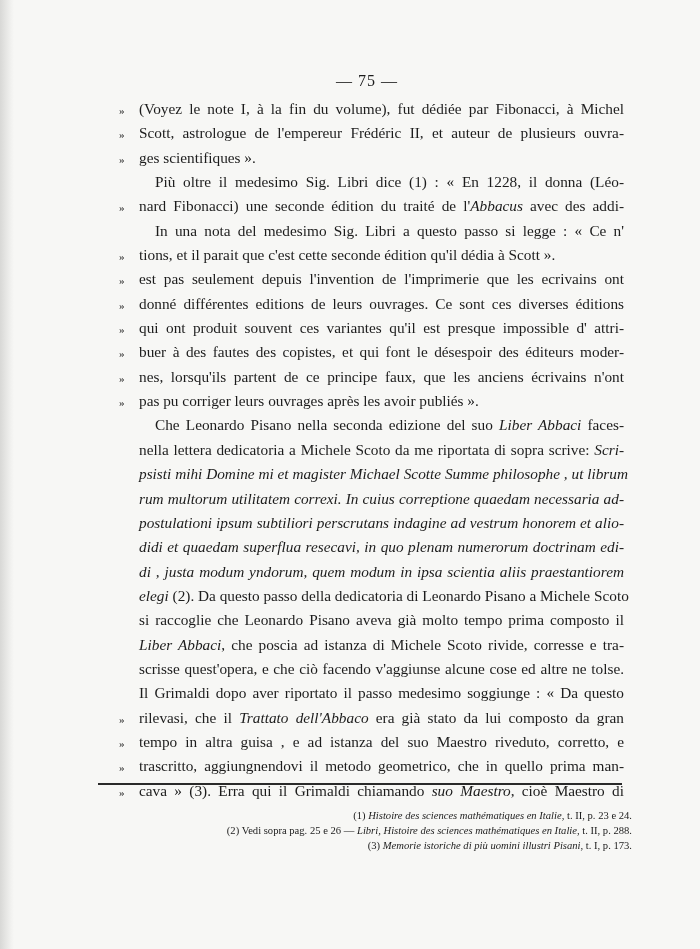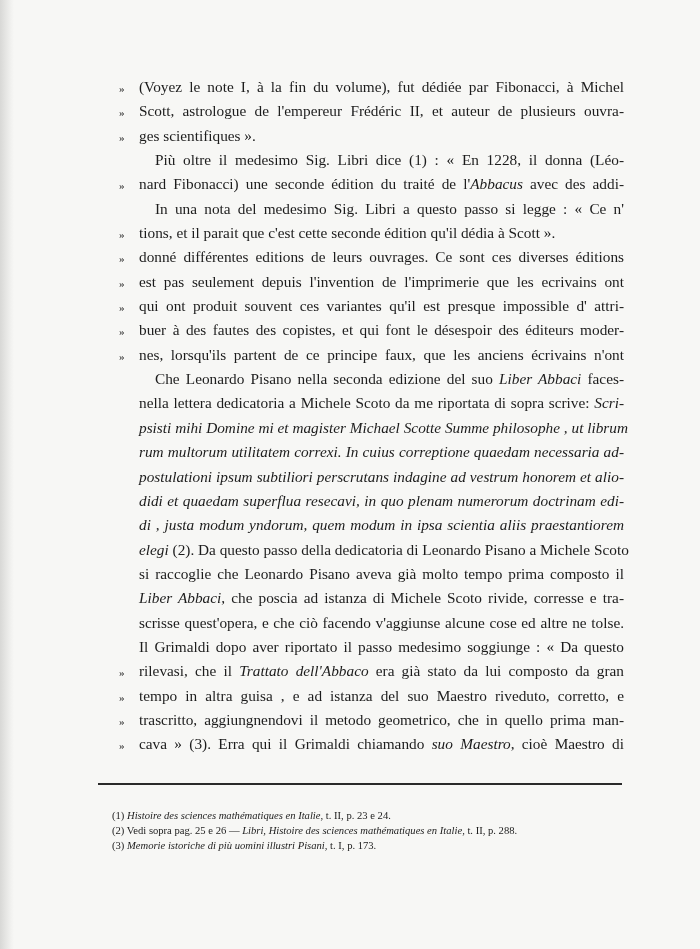--- a/index.html
+++ b/index.html
@@ -32,41 +32,43 @@
   .q { display: inline-block; width: 20px; font-size: 11px; text-align: left; text-align-last: left; }
   i, .it { font-style: italic; }
   .rule {
     position: absolute; left: 98px; top: 783px; width: 524px; height: 1.5px;
     background: #2a2a2a;
   }
   .notes {
     position: absolute; left: 112px; top: 808px; width: 520px;
     font-size: 10.6px; line-height: 15px;
   }
-  .note { white-space: nowrap; }
+  .note { white-space: nowrap; text-align: right; }
 </style>
 </head>
 <body>
 
 <div class="shadow-left"></div>
 
 <div class="page">
+  <div class="page-number">— 75 —</div>
   <div id="body-text">
       <div class="line"><span class="q">»</span><span>(Voyez le note I, à la fin du volume), fut dédiée par Fibonacci, à Michel</span></div>
       <div class="line"><span class="q">»</span><span>Scott, astrologue de l'empereur Frédéric II, et auteur de plusieurs ouvra-</span></div>
       <div class="line last"><span class="q">»</span><span>ges scientifiques ».</span></div>
       <div class="line indent"><span>Più oltre il medesimo Sig. Libri dice (1) : « En 1228, il donna (Léo-</span></div>
       <div class="line"><span class="q">»</span><span>nard Fibonacci) une seconde édition du traité de l'</span><i>Abbacus</i><span> avec des addi-</span></div>
       <div class="line indent"><span>In una nota del medesimo Sig. Libri a questo passo si legge : « Ce n'</span></div>
       <div class="line last"><span class="q">»</span><span>tions, et il parait que c'est cette seconde édition qu'il dédia à Scott ».</span></div>
+      <div class="line"><span class="q">»</span><span>est pas seulement depuis l'invention de l'imprimerie que les ecrivains ont</span></div>
       <div class="line"><span class="q">»</span><span>donné différentes editions de leurs ouvrages. Ce sont ces diverses éditions</span></div>
-      <div class="line"><span class="q">»</span><span>est pas seulement depuis l'invention de l'imprimerie que les ecrivains ont</span></div>
       <div class="line"><span class="q">»</span><span>qui ont produit souvent ces variantes qu'il est presque impossible d' attri-</span></div>
       <div class="line"><span class="q">»</span><span>buer à des fautes des copistes, et qui font le désespoir des éditeurs moder-</span></div>
       <div class="line"><span class="q">»</span><span>nes, lorsqu'ils partent de ce principe faux, que les anciens écrivains n'ont</span></div>
+      <div class="line last"><span class="q">»</span><span>pas pu corriger leurs ouvrages après les avoir publiés ».</span></div>
       <div class="line indent"><span>Che Leonardo Pisano nella seconda edizione del suo </span><i>Liber Abbaci</i><span> faces-</span></div>
       <div class="line"><span class="q"></span><span>nella lettera dedicatoria a Michele Scoto da me riportata di sopra scrive: </span><i>Scri-</i></div>
       <div class="line"><span class="q"></span><i>psisti mihi Domine mi et magister Michael Scotte Summe philosophe , ut librum</i></div>
       <div class="line"><span class="q"></span><i>rum multorum utilitatem correxi. In cuius correptione quaedam necessaria ad-</i></div>
       <div class="line"><span class="q"></span><i>postulationi ipsum subtiliori perscrutans indagine ad vestrum honorem et alio-</i></div>
       <div class="line"><span class="q"></span><i>didi et quaedam superflua resecavi, in quo plenam numerorum doctrinam edi-</i></div>
       <div class="line"><span class="q"></span><i>di , justa modum yndorum, quem modum in ipsa scientia aliis praestantiorem</i></div>
       <div class="line"><span class="q"></span><i>elegi</i><span> (2). Da questo passo della dedicatoria di Leonardo Pisano a Michele Scoto</span></div>
       <div class="line"><span class="q"></span><span>si raccoglie che Leonardo Pisano aveva già molto tempo prima composto il</span></div>
       <div class="line"><span class="q"></span><i>Liber Abbaci</i><span>, che poscia ad istanza di Michele Scoto rivide, corresse e tra-</span></div>

